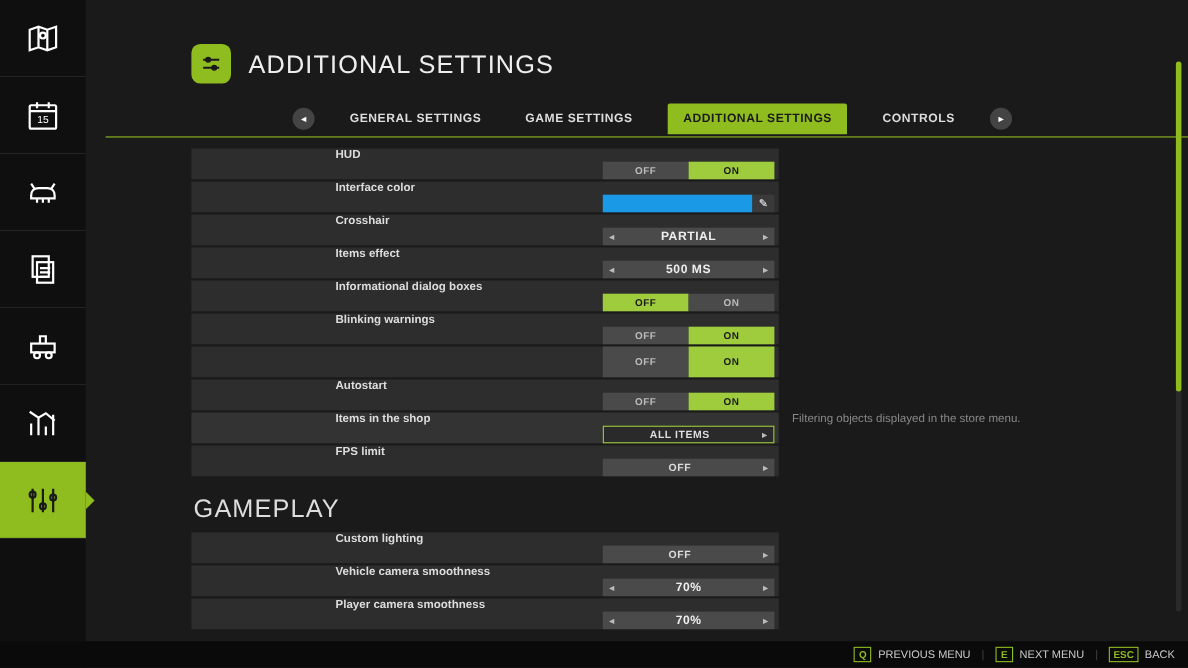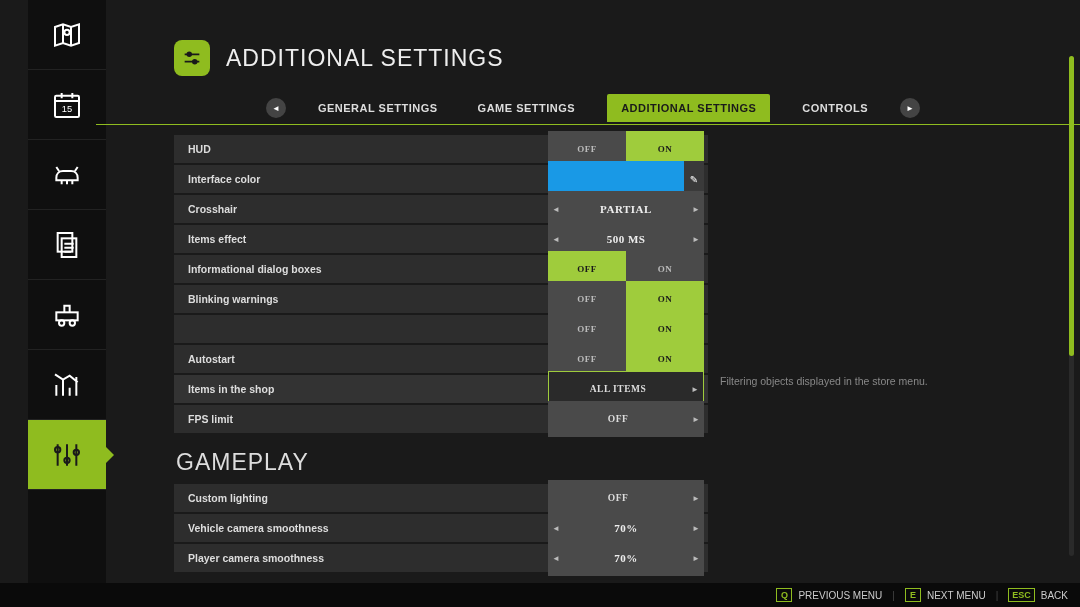--- a/index.html
+++ b/index.html
@@ -8,21 +8,20 @@
   background: #1a1a1a;
   font-family: "Segoe UI", Arial, sans-serif;
   color: #ddd;
   overflow: hidden;
   position: relative;
 }
 .sidebar {
   position: absolute; left: 0; top: 0;
   width: 78px; height: 607px;
   background: #0f0f0f;
-  margin-left: 28px;
 }
 .sidebar-item {
   height: 70px; width: 100%;
   display: flex; align-items: center; justify-content: center;
   border-bottom: 1px solid #222;
   cursor: pointer;
 }
 .sidebar-item.active {
   background: #8fbc1f;
   position: relative;
@@ -82,27 +81,28 @@
   padding: 10px 0 0 78px;
 }
 .settings-list { width: 534px; }
 .desc-panel { flex: 1; padding: 240px 28px 0 12px; font-size: 10.5px; color: #888; }
 
 .row {
   display: flex; align-items: center;
   height: 28px;
   background: #2d2d2d;
   margin-bottom: 2px;
+  flex-direction: column;
 }
 .row.highlighted { background: #333; }
 .row-label {
   width: 300px; padding-left: 14px;
   font-size: 10.5px; font-weight: 600; color: #ddd;
 }
-.row-control { width: 156px; height: 36px; margin-left: auto; margin-right: 4px; display:flex;font-family:Liberation Serif, serif; }
+.row-control { width: 156px; height: 36px; margin-left: auto; margin-right: 4px; display:flex; }
 
 .toggle { display: flex; width: 100%; height: 100%; }
 .toggle-half {
   flex: 1; display: flex; align-items: center; justify-content: center;
   font-size: 9px; font-weight: 600; letter-spacing: 0.5px;
   background: #4a4a4a; color: #bbb; cursor: pointer;
 }
 .toggle-half.on.active { background: #9fcc3c; color: #1a1a1a; }
 .toggle-half.off.active { background: #9fcc3c; color: #1a1a1a; }
 

